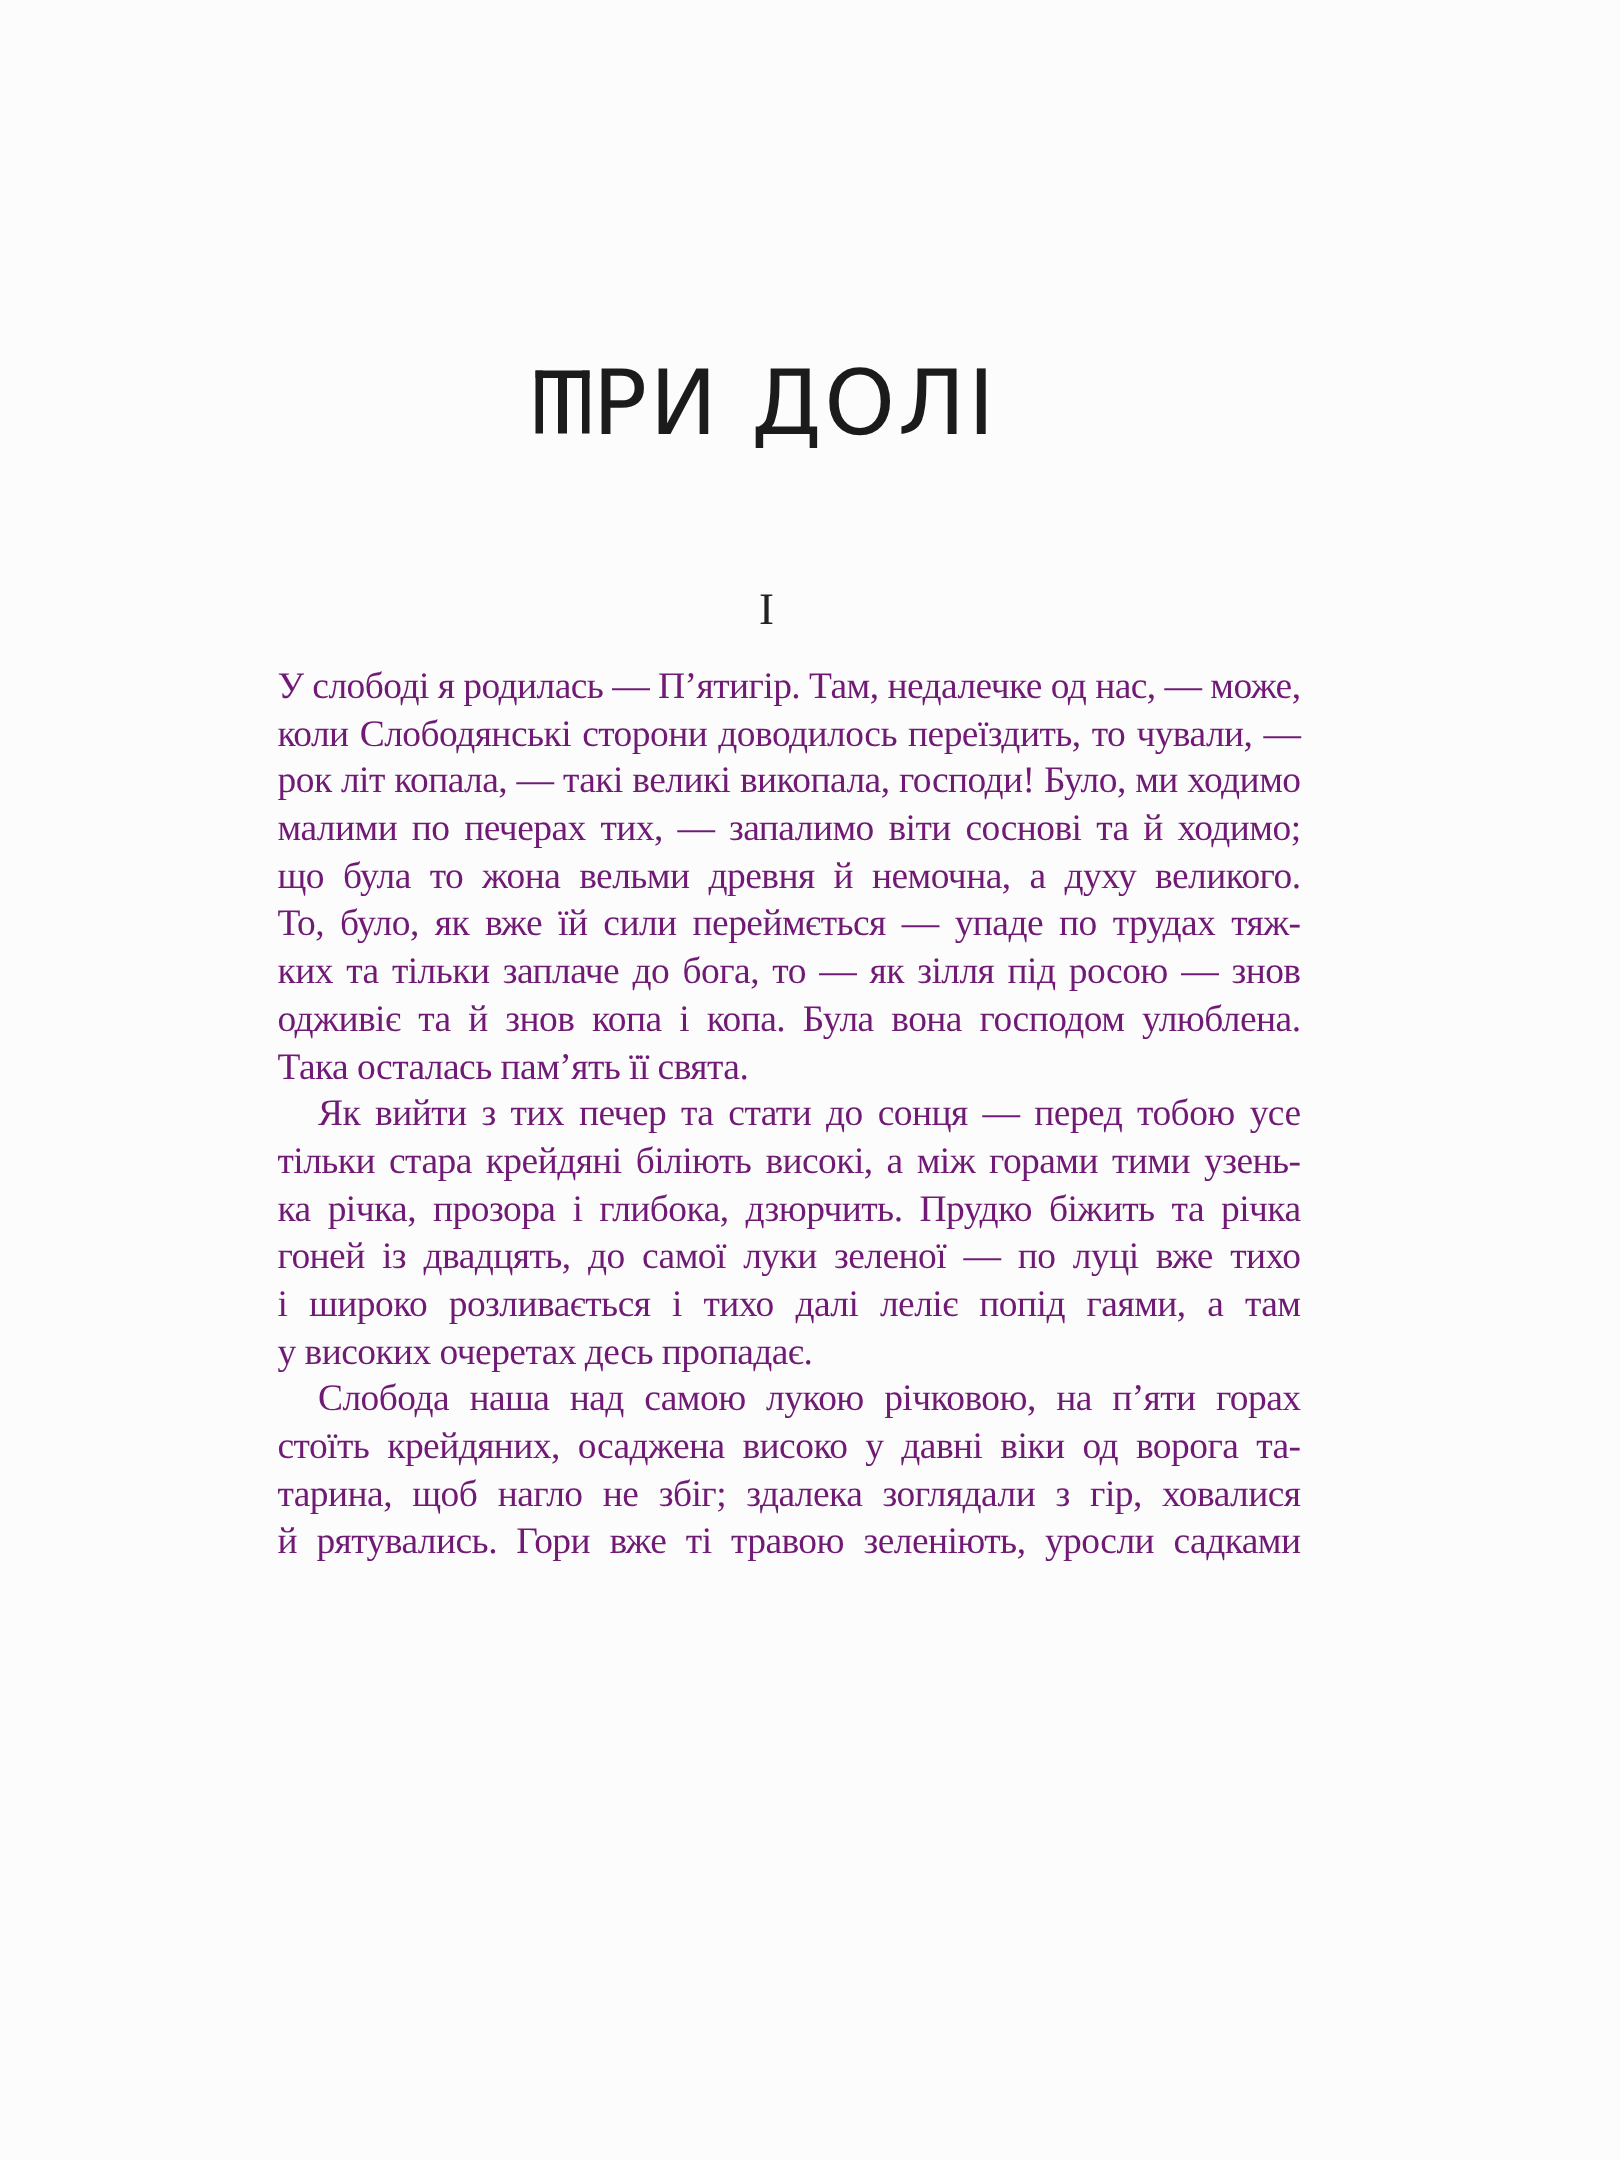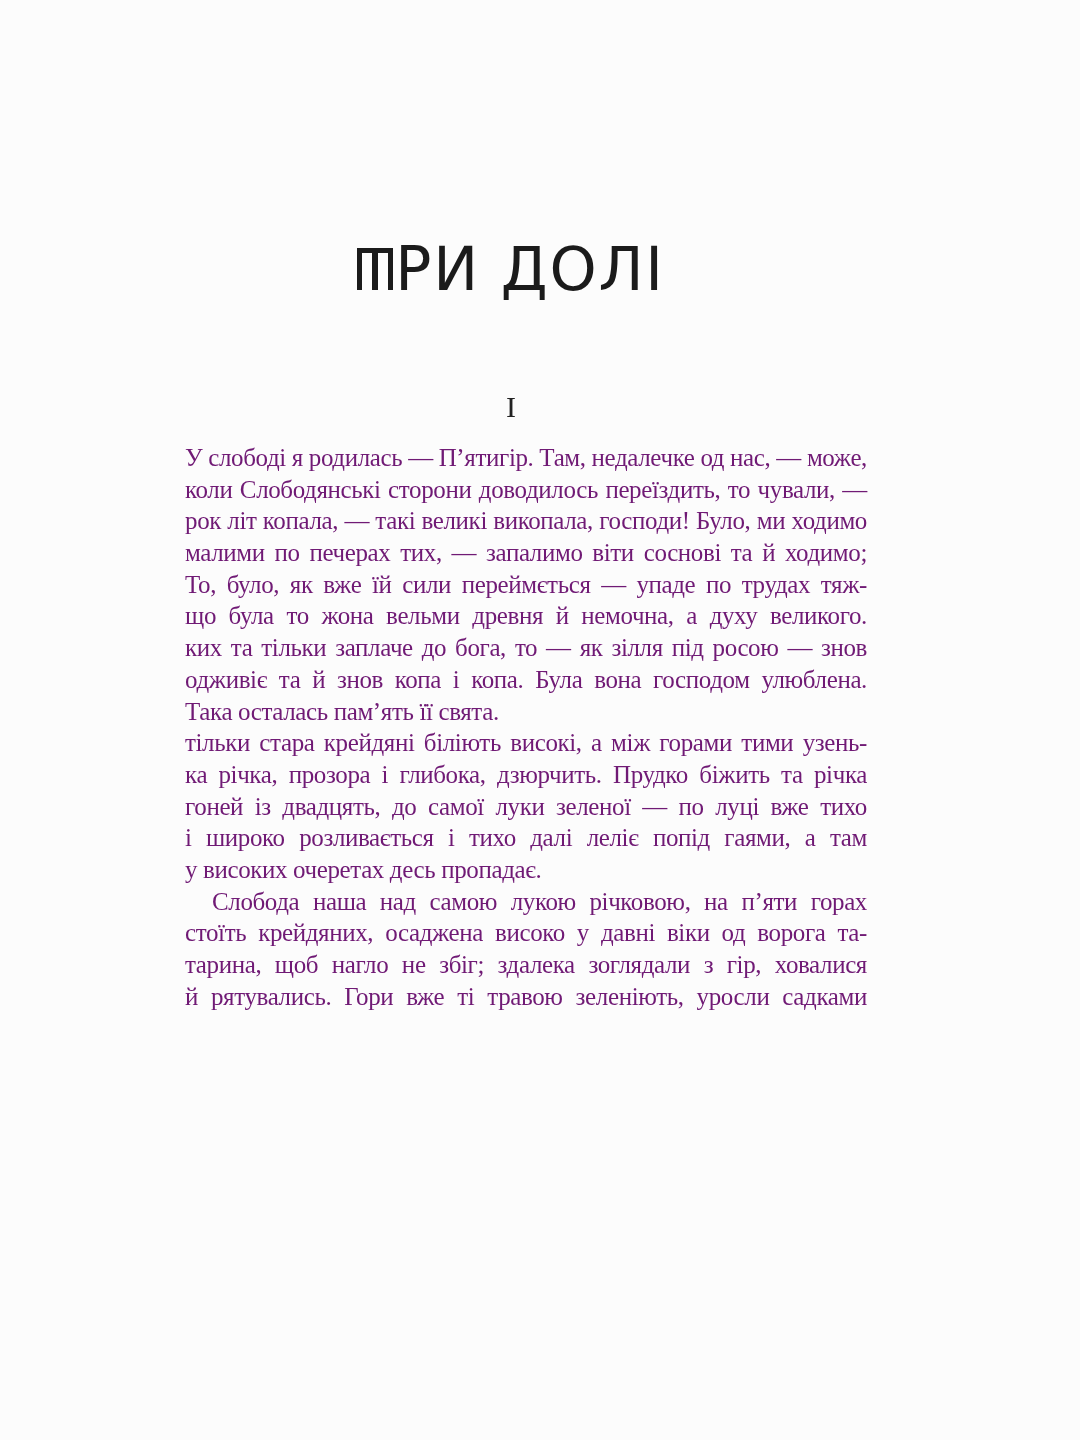--- a/index.html
+++ b/index.html
@@ -130,27 +130,28 @@
   <h1 class="title"><span class="tg"><span class="hid">Т</span></span><span>РИ ДОЛІ</span></h1>
 
   <div class="section-num">I</div>
 
   <div class="body" id="body-text">
       <div class="paragraph">
         <div class="line">У слободі я родилась — П’ятигір. Там, недалечке од нас, — може,</div>
         <div class="line">коли Слободянські сторони доводилось переїздить, то чували, —</div>
         <div class="line">рок літ копала, — такі великі викопала, господи! Було, ми ходимо</div>
         <div class="line">малими по печерах тих, — запалимо віти соснові та й ходимо;</div>
+        <div class="line">що була то жона вельми древня й немочна, а духу великого.</div>
         <div class="line">То, було, як вже їй сили переймється — упаде по трудах тяж-</div>
-        <div class="line">що була то жона вельми древня й немочна, а духу великого.</div>
         <div class="line">ких та тільки заплаче до бога, то — як зілля під росою — знов</div>
         <div class="line">одживіє та й знов копа і копа. Була вона господом улюблена.</div>
         <div class="line lastline">Така осталась пам’ять її свята.</div>
       </div>
       <div class="paragraph">
+        <div class="line indent">Як вийти з тих печер та стати до сонця — перед тобою усе</div>
         <div class="line">тільки стара крейдяні біліють високі, а між горами тими узень-</div>
         <div class="line">ка річка, прозора і глибока, дзюрчить. Прудко біжить та річка</div>
         <div class="line">гоней із двадцять, до самої луки зеленої — по луці вже тихо</div>
         <div class="line">і широко розливається і тихо далі леліє попід гаями, а там</div>
         <div class="line lastline">у високих очеретах десь пропадає.</div>
       </div>
       <div class="paragraph">
         <div class="line indent">Слобода наша над самою лукою річковою, на п’яти горах</div>
         <div class="line">стоїть крейдяних, осаджена високо у давні віки од ворога та-</div>
         <div class="line">тарина, щоб нагло не збіг; здалека зоглядали з гір, ховалися</div>

